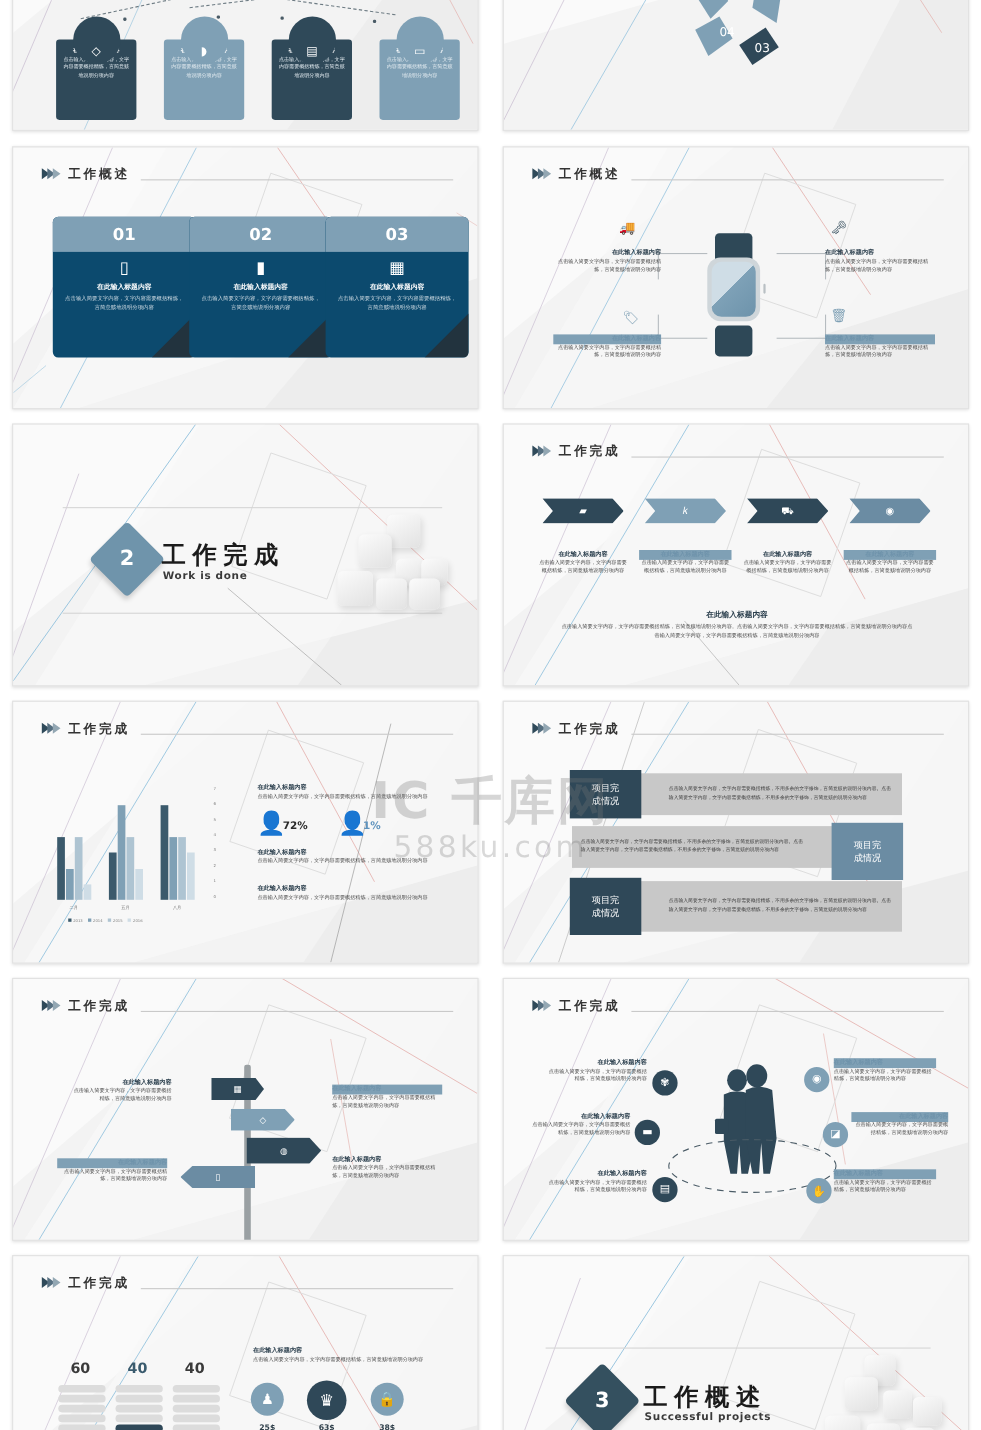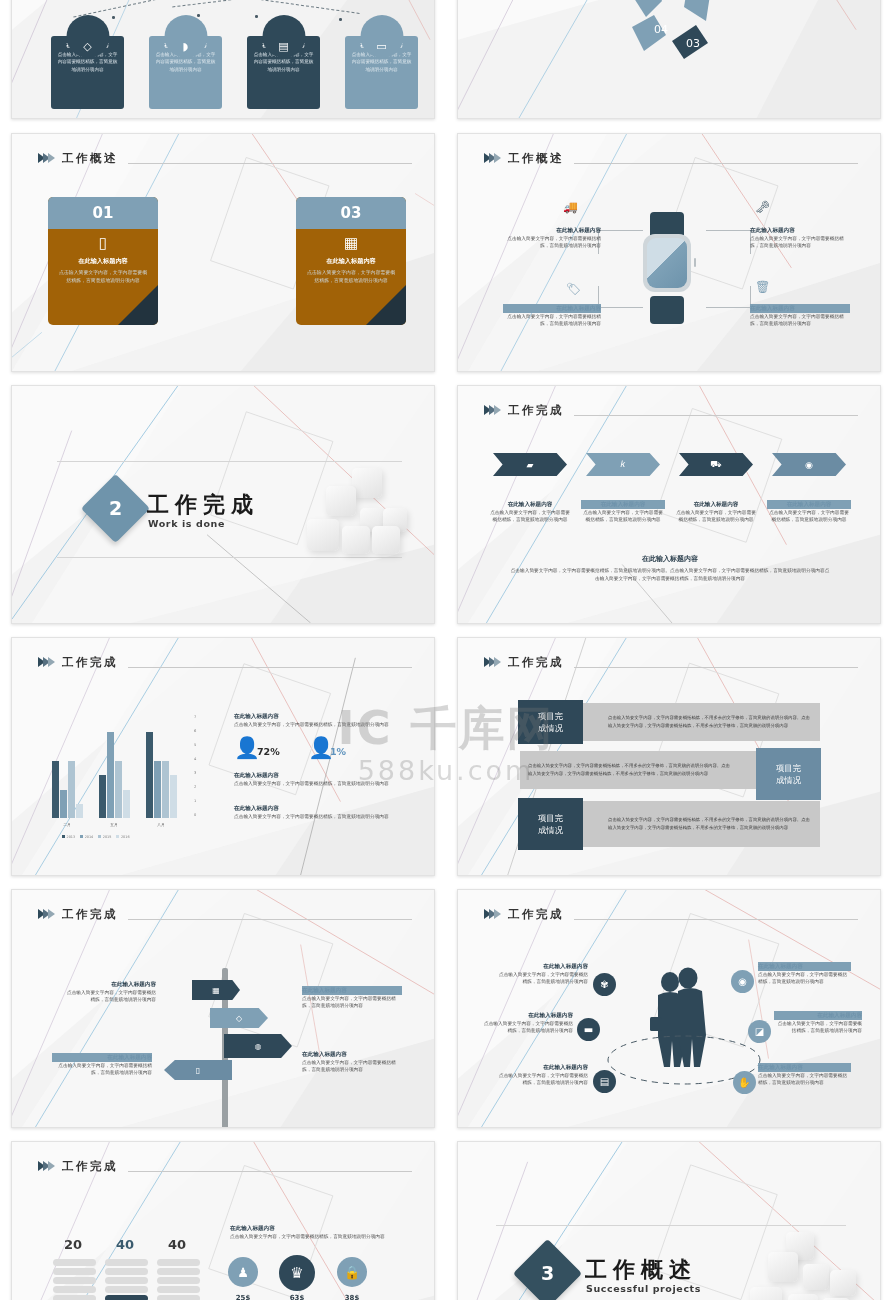--- a/index.html
+++ b/index.html
@@ -39,21 +39,21 @@
   .s1card{position:absolute;width:73px;height:73px;border-radius:3px;padding:6px 5px 0;text-align:center;}
   .s1card .bub{position:absolute;left:50%;top:-21px;transform:translateX(-50%);width:43px;height:43px;border-radius:50%;display:flex;align-items:flex-end;justify-content:center;padding-bottom:6px;}
   .s1card .ic{font-size:11px;color:#fff;line-height:1;}
   .s1card .tt{font-size:5.3px;font-weight:bold;color:#fff;margin-bottom:2px;}
   .s1card .bd{font-size:4.6px;color:#e4ecf1;line-height:1.6;}
   .dk{background:#2f4959;} .lt{background:#7fa0b5;}
   .dashline{position:absolute;border-top:1px dashed #6d7b83;}
   .dot{position:absolute;width:2.5px;height:2.5px;background:#4a5b66;border-radius:50%;}
 
   
-  .bigcard{position:absolute;width:110px;height:128px;border-radius:5px;overflow:hidden;background:#a16207;}
+  .bigcard{position:absolute;width:130px;height:128px;border-radius:5px;overflow:hidden;background:#0c4a6e;}
   .bigcard .cap{height:32px;background:#7fa0b5;display:flex;align-items:center;justify-content:center;color:#fff;font-size:15px;font-weight:bold;font-family:"DejaVu Sans",sans-serif;}
   .bigcard .bdy{padding:7px 9px 0;text-align:center;}
   .bigcard .ic{font-size:15px;color:#fff;line-height:1;margin-bottom:6px;}
   .bigcard .tt{font-size:6.2px;font-weight:bold;color:#fff;margin-bottom:3px;}
   .bigcard .bd{font-size:4.9px;color:#cfdbe3;line-height:1.62;}
   .fold{position:absolute;right:0;bottom:0;width:0;height:0;border-left:40px solid transparent;border-bottom:40px solid #22333e;}
 
   
   .watch-band{position:absolute;background:#2e4857;border-radius:4px;}
   .watch-body{position:absolute;width:48px;height:58px;border-radius:12px;background:#cfd6da;padding:4px;}
@@ -215,20 +215,29 @@
   <div class="bigcard" style="left:36px;top:63px;">
     <div class="cap">01</div>
     <div class="bdy">
       <div class="ic">▯</div>
       <div class="tt">在此输入标题内容</div>
       <div class="bd">点击输入简要文字内容，文字内容需要概括精炼，言简意赅地说明分项内容</div>
     </div>
     <div class="fold"></div>
   </div>
 
+  <div class="bigcard" style="left:160px;top:63px;">
+    <div class="cap">02</div>
+    <div class="bdy">
+      <div class="ic">▮</div>
+      <div class="tt">在此输入标题内容</div>
+      <div class="bd">点击输入简要文字内容，文字内容需要概括精炼，言简意赅地说明分项内容</div>
+    </div>
+    <div class="fold"></div>
+  </div>
 
   <div class="bigcard" style="left:284px;top:63px;">
     <div class="cap">03</div>
     <div class="bdy">
       <div class="ic">▦</div>
       <div class="tt">在此输入标题内容</div>
       <div class="bd">点击输入简要文字内容，文字内容需要概括精炼，言简意赅地说明分项内容</div>
     </div>
     <div class="fold"></div>
   </div>
@@ -649,21 +658,21 @@
   <div class="hdr">
     <div class="chev">
           <i class="c1"></i>
           <i class="c2"></i>
           <i class="c3"></i>
         </div>
     <h2>工作完成</h2>
     <div class="rule"></div>
   </div>
 
-  <div class="stacknum" style="left:52px;top:95px;color:#3a3a3a;">20</div>
+  <div class="stacknum" style="left:52px;top:95px;color:#3a3a3a;">60</div>
   <div class="stacknum" style="left:104px;top:95px;color:#3a5b6e;">40</div>
   <div class="stacknum" style="left:156px;top:95px;color:#3a3a3a;">40</div>
 
   <div class="pill" style="left:41px;top:117px;"></div>
   <div class="pill" style="left:41px;top:126px;"></div>
   <div class="pill" style="left:41px;top:135px;"></div>
   <div class="pill" style="left:41px;top:144px;"></div>
   <div class="pill" style="left:41px;top:153px;"></div>
 
   <div class="pill" style="left:93px;top:117px;"></div>

